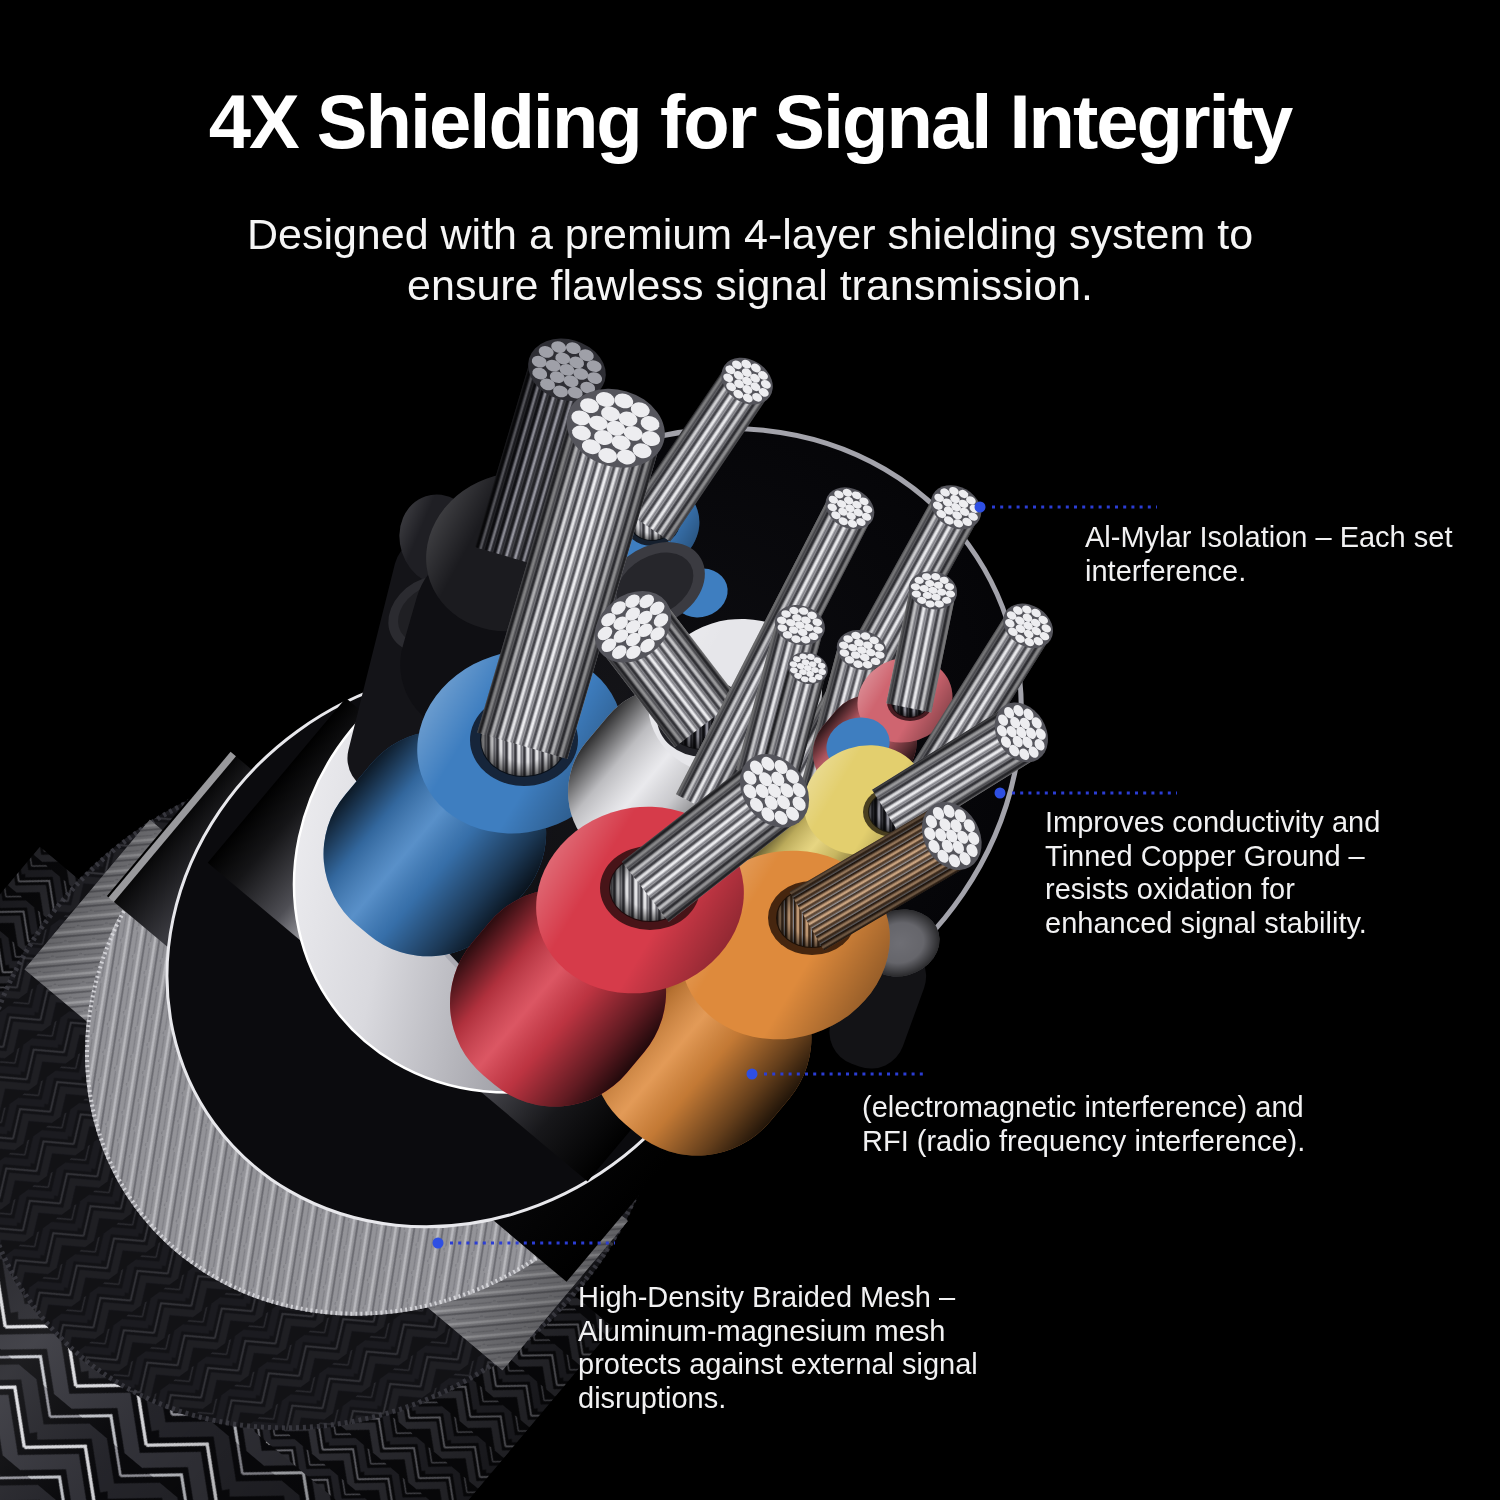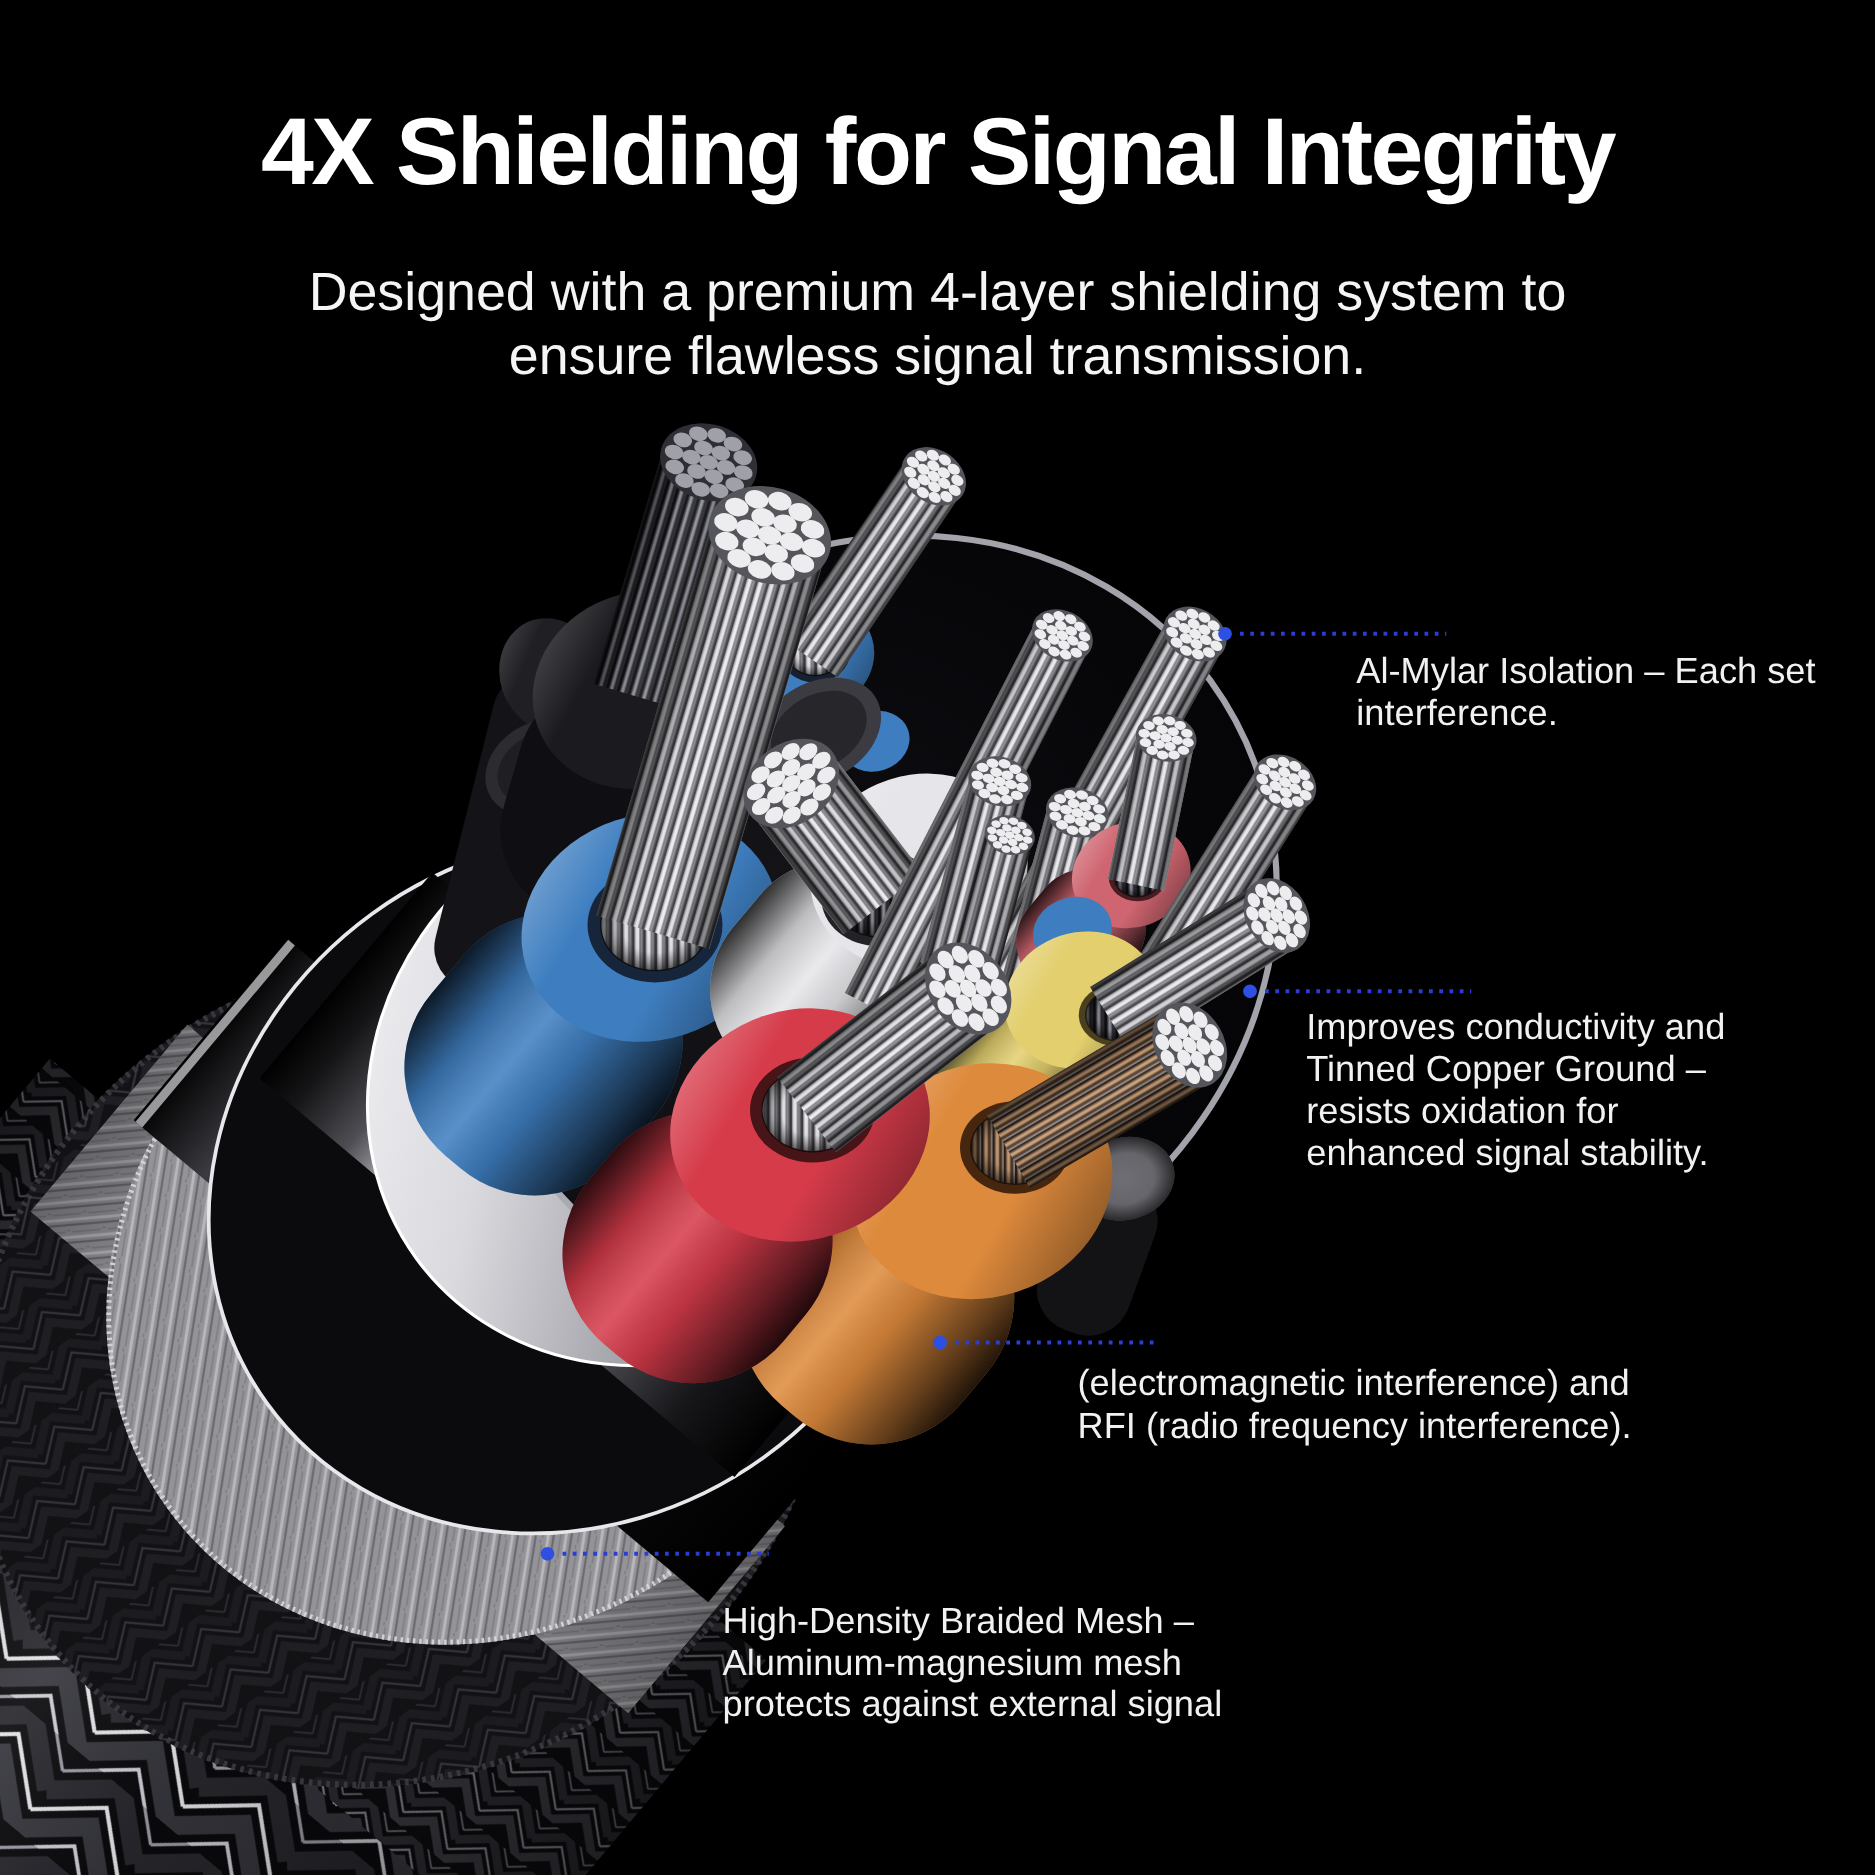--- a/index.html
+++ b/index.html
@@ -497,15 +497,16 @@
 
 <div class="ann ann3">
   <div class="ln">(electromagnetic interference) and</div>
   <div class="ln">RFI (radio frequency interference).</div>
 </div>
 
 <div class="ann ann4">
   <div class="ln">High-Density Braided Mesh –</div>
   <div class="ln">Aluminum-magnesium mesh</div>
   <div class="ln">protects against external signal</div>
+  <div class="ln">disruptions.</div>
 </div>
 
 </div>
 
 </body></html>

